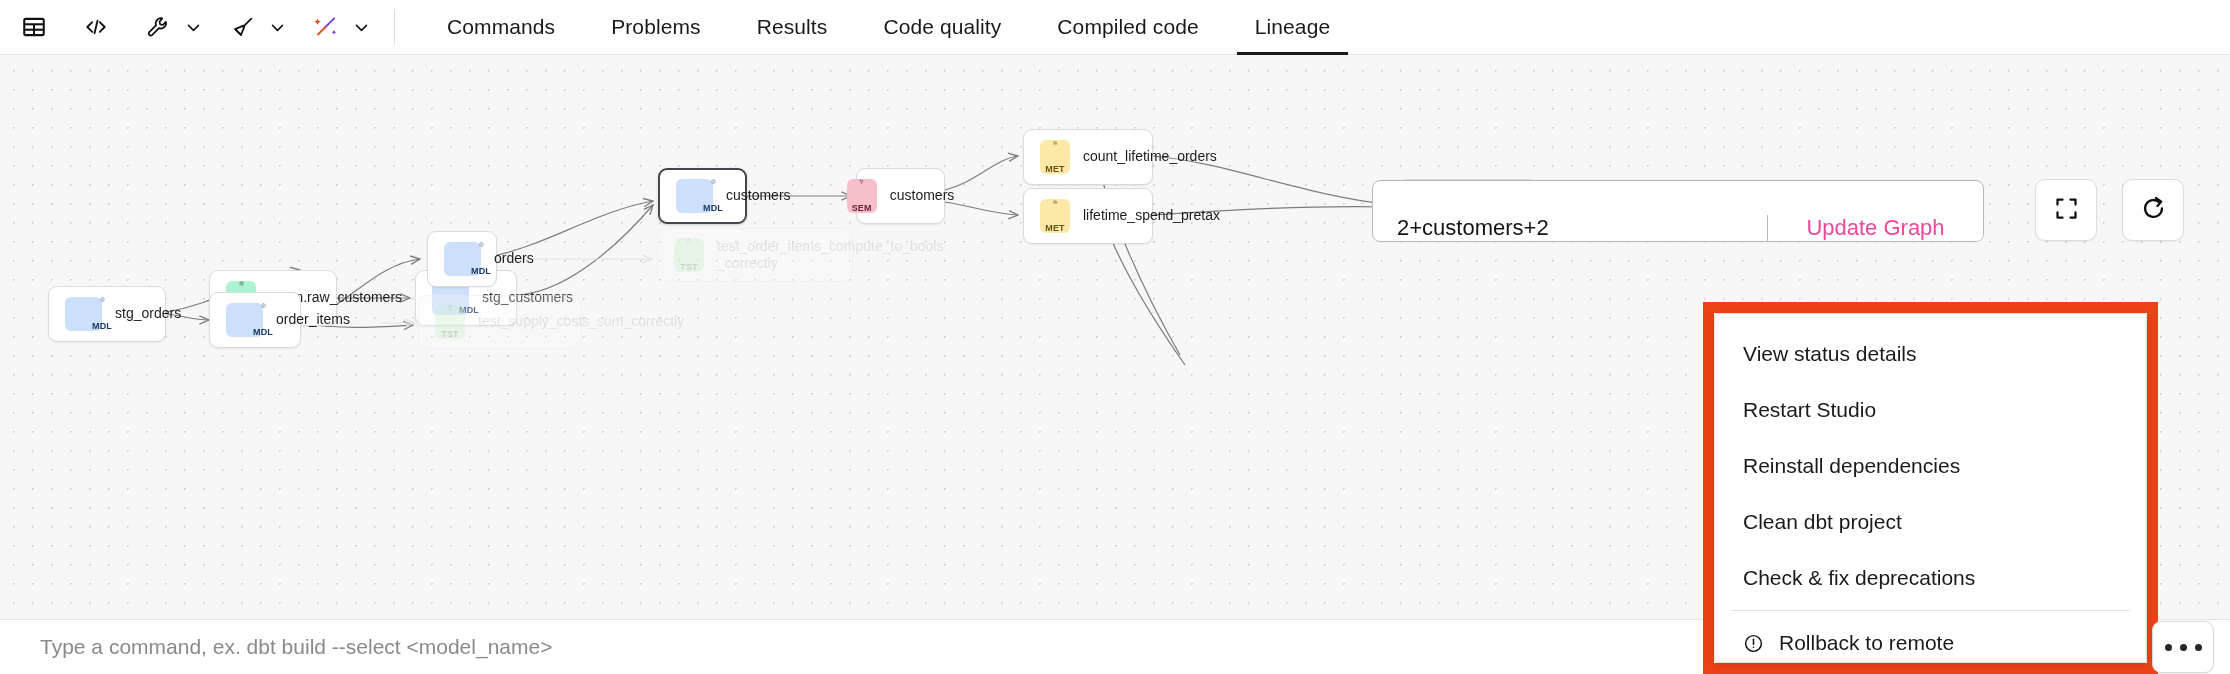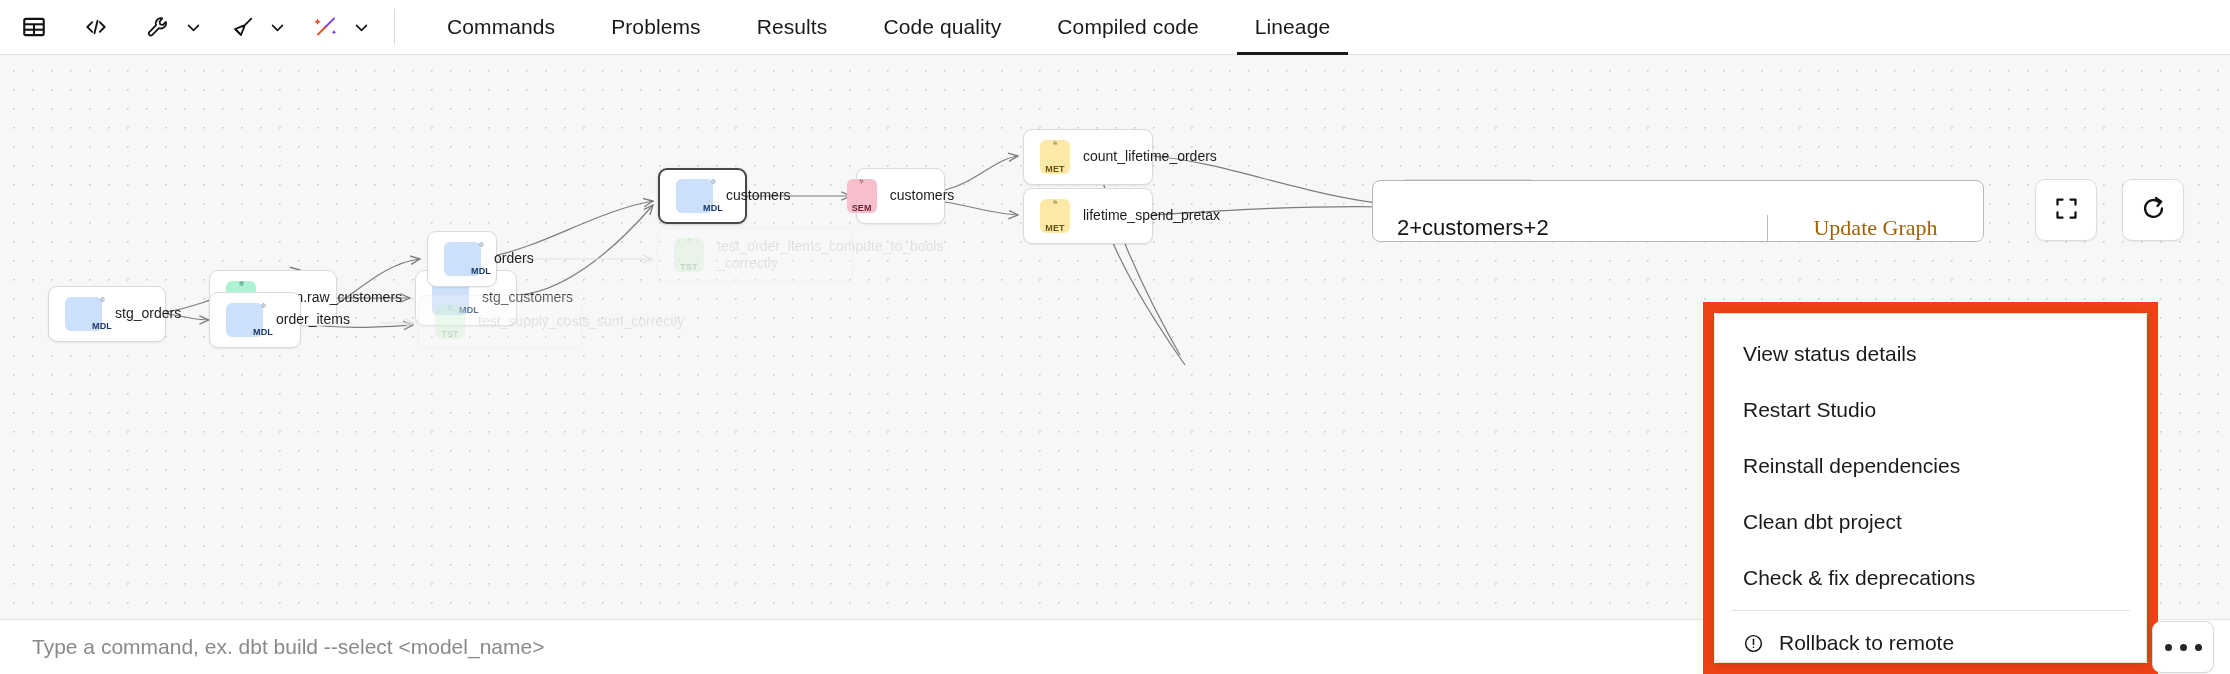--- a/index.html
+++ b/index.html
@@ -75,21 +75,21 @@
     overflow:hidden;
     align-items:flex-end;
   }
   #graph-search-input {
     flex:1; border:none; outline:none; background:transparent;
     font-family:"Liberation Sans", sans-serif; font-size:22px; color:#141414; padding:0 24px;
   }
   #update-graph-btn {
     width:216px; border-left:1px solid #b8b8b8; background:#ffffff;
     display:flex; align-items:center; justify-content:center;
-    font-size:22px; color:#a16207; cursor:pointer; font-family:Liberation Serif, serif;
+    font-size:22px; color:#ec4899; cursor:pointer; font-family:Liberation Sans, sans-serif;
   }
 
   .sq-btn {
     position:absolute; top:124px; width:62px; height:62px; background:#ffffff;
     border:1px solid #dddddd; border-radius:10px;
     display:flex; align-items:center; justify-content:center; cursor:pointer;
     box-shadow:0 1px 2px rgba(0,0,0,0.06);
   }
   #fullscreen-btn { left:2035px; }
   #refresh-btn { left:2122px; }
@@ -113,21 +113,21 @@
   .menu-sep { height:1px; background:#e4e4e4; margin:4px 16px 4px 16px; }
   .menu-item .mi-icon { margin-right:15px; display:flex; align-items:center; }
 
   
   #bottom-bar {
     position:absolute; left:0; top:619px; width:2230px; height:55px;
     background:#ffffff; border-top:1px solid #e3e3e3;
     display:flex; align-items:center;
   }
   #command-input {
-    flex:1; border:none; outline:none; background:transparent; margin-left:32px;
+    flex:1; border:none; outline:none; background:transparent; margin-left:40px;
     font-family:"Liberation Sans", sans-serif; font-size:21px; color:#141414;
   }
   #command-input::placeholder { color:#8a8a8a; }
   #defer-group { display:flex; align-items:center; margin-right:26px; }
   #defer-toggle {
     width:68px; height:34px; border-radius:17px; background:#ffffff;
     border:1.5px solid #8d8d8d; position:relative; cursor:pointer; flex:none;
   }
   #defer-toggle .knob {
     position:absolute; left:3px; top:3px; width:26px; height:26px; border-radius:50%;

